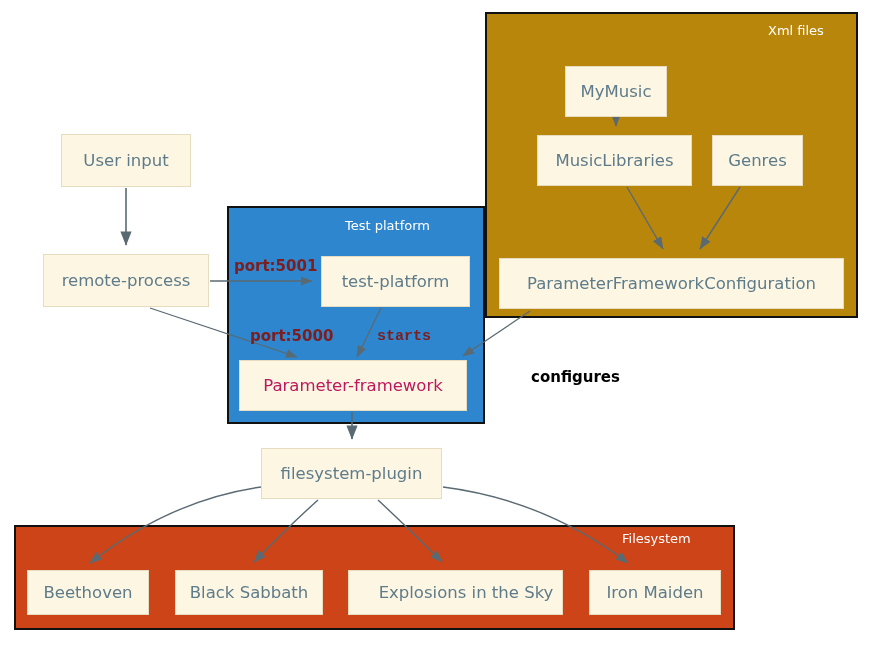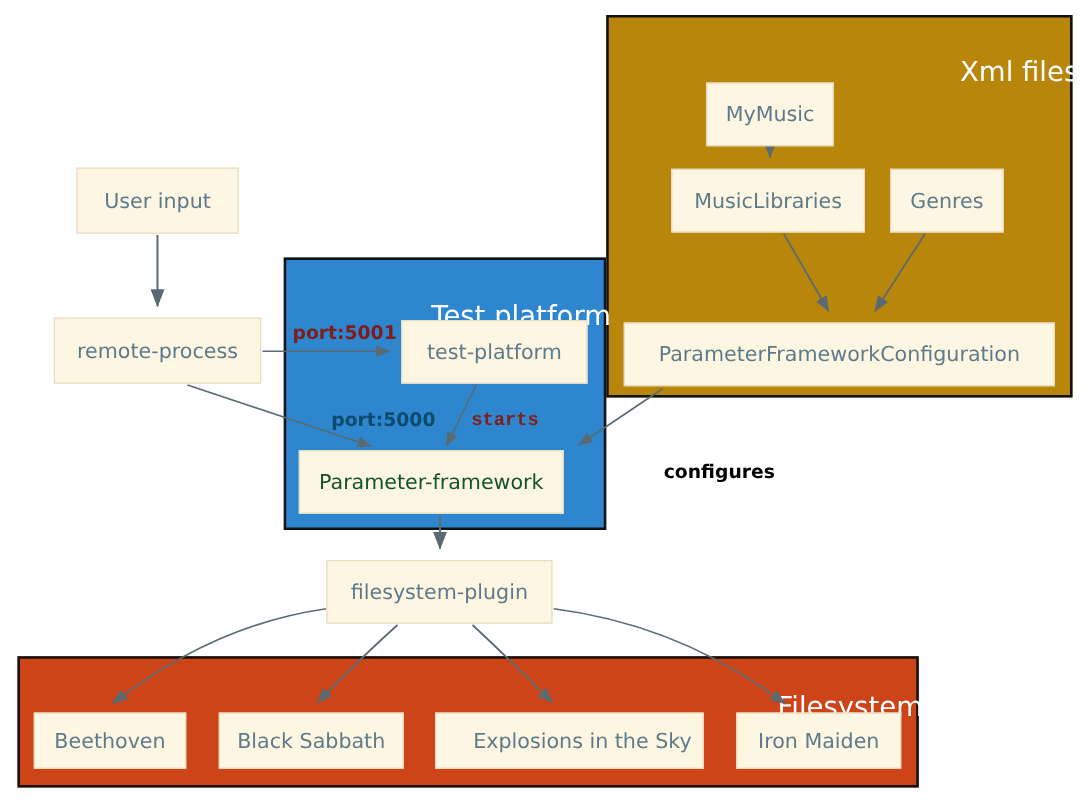--- a/index.html
+++ b/index.html
@@ -18,24 +18,23 @@
     overflow: hidden;
   }
   .cluster {
     position: absolute;
     box-sizing: border-box;
     border: 2px solid #111111;
   }
   .cluster-label {
     position: absolute;
     color: #ffffff;
-    font-size: 22px;
+    font-size: 13px;
     line-height: 1;
     white-space: nowrap;
-    margin-top: 24px;
   }
   .node {
     position: absolute;
     box-sizing: border-box;
     background: #fdf6e3;
     border: 1px solid #e8dcc0;
     color: #5d7b8a;
     font-size: 16.5px;
     display: flex;
     align-items: center;
@@ -102,28 +101,28 @@
     <path d="M 261,487 Q 170,500 90,563" stroke="#5a6a72" stroke-width="1.4" fill="none" marker-end="url(#arrowhead)"></path>
 
     <path d="M 318,500 Q 290,525 254,562" stroke="#5a6a72" stroke-width="1.4" fill="none" marker-end="url(#arrowhead)"></path>
 
     <path d="M 378,500 Q 405,525 442,562" stroke="#5a6a72" stroke-width="1.4" fill="none" marker-end="url(#arrowhead)"></path>
 
     <path d="M 443,487 Q 545,500 628,563" stroke="#5a6a72" stroke-width="1.4" fill="none" marker-end="url(#arrowhead)"></path>
   </svg>
 
   <div class="edge-label" id="elabel-0" style="left: 234px; top: 259px; color: #7f1d1d;">port:5001</div>
-  <div class="edge-label" id="elabel-1" style="left: 265px; top: 329px; color: #0c4a6e;">port:5000</div>
+  <div class="edge-label" id="elabel-1" style="left: 250px; top: 329px; color: #7f1d1d;">port:5000</div>
   <div class="edge-label" id="elabel-2" style="left: 377px; top: 329px; color: #7f1d1d; font-family: Liberation Mono, monospace;">starts</div>
   <div class="edge-label" id="elabel-3" style="left: 531px; top: 330px; color: rgb(0, 0, 0); margin-top: 40px;">configures</div>
 
   <div class="node" id="node-0" style="left: 61px; top: 134px; width: 130px; height: 53px; background: rgb(253, 246, 227); border-color: rgb(232, 220, 192); color: rgb(93, 123, 138);">User input</div>
   <div class="node" id="node-1" style="left: 43px; top: 254px; width: 166px; height: 53px; background: rgb(253, 246, 227); border-color: rgb(232, 220, 192); color: rgb(93, 123, 138);">remote-process</div>
   <div class="node" id="node-2" style="left: 321px; top: 256px; width: 149px; height: 51px; background: rgb(253, 246, 227); border-color: rgb(232, 220, 192); color: rgb(93, 123, 138);">test-platform</div>
-  <div class="node" id="node-3" style="left: 239px; top: 360px; width: 212px; height: 51px; background: rgb(253, 246, 227); border-color: rgb(232, 220, 192); color: #14532d;">Parameter-framework</div>
+  <div class="node" id="node-3" style="left: 239px; top: 360px; width: 228px; height: 51px; background: rgb(253, 246, 227); border-color: rgb(232, 220, 192); color: #be185d;">Parameter-framework</div>
   <div class="node" id="node-4" style="left: 261px; top: 448px; width: 181px; height: 51px; background: rgb(253, 246, 227); border-color: rgb(232, 220, 192); color: rgb(93, 123, 138);">filesystem-plugin</div>
   <div class="node" id="node-5" style="left: 565px; top: 66px; width: 102px; height: 51px; background: rgb(253, 246, 227); border-color: rgb(232, 220, 192); color: rgb(93, 123, 138);">MyMusic</div>
   <div class="node" id="node-6" style="left: 537px; top: 135px; width: 155px; height: 51px; background: rgb(253, 246, 227); border-color: rgb(232, 220, 192); color: rgb(93, 123, 138);">MusicLibraries</div>
   <div class="node" id="node-7" style="left: 712px; top: 135px; width: 91px; height: 51px; background: rgb(253, 246, 227); border-color: rgb(232, 220, 192); color: rgb(93, 123, 138);">Genres</div>
   <div class="node" id="node-8" style="left: 499px; top: 258px; width: 345px; height: 51px; background: rgb(253, 246, 227); border-color: rgb(232, 220, 192); color: rgb(93, 123, 138); text-align: right;">ParameterFrameworkConfiguration</div>
   <div class="node" id="node-9" style="left: 27px; top: 570px; width: 122px; height: 45px; background: rgb(253, 246, 227); border-color: rgb(232, 220, 192); color: rgb(93, 123, 138);">Beethoven</div>
   <div class="node" id="node-10" style="left: 175px; top: 570px; width: 148px; height: 45px; background: rgb(253, 246, 227); border-color: rgb(232, 220, 192); color: rgb(93, 123, 138);">Black Sabbath</div>
   <div class="node" id="node-11" style="left: 348px; top: 570px; width: 215px; height: 45px; background: rgb(253, 246, 227); border-color: rgb(232, 220, 192); color: rgb(93, 123, 138); padding-left: 21px;">Explosions in the Sky</div>
   <div class="node" id="node-12" style="left: 589px; top: 570px; width: 132px; height: 45px; background: rgb(253, 246, 227); border-color: rgb(232, 220, 192); color: rgb(93, 123, 138);">Iron Maiden</div>
 

